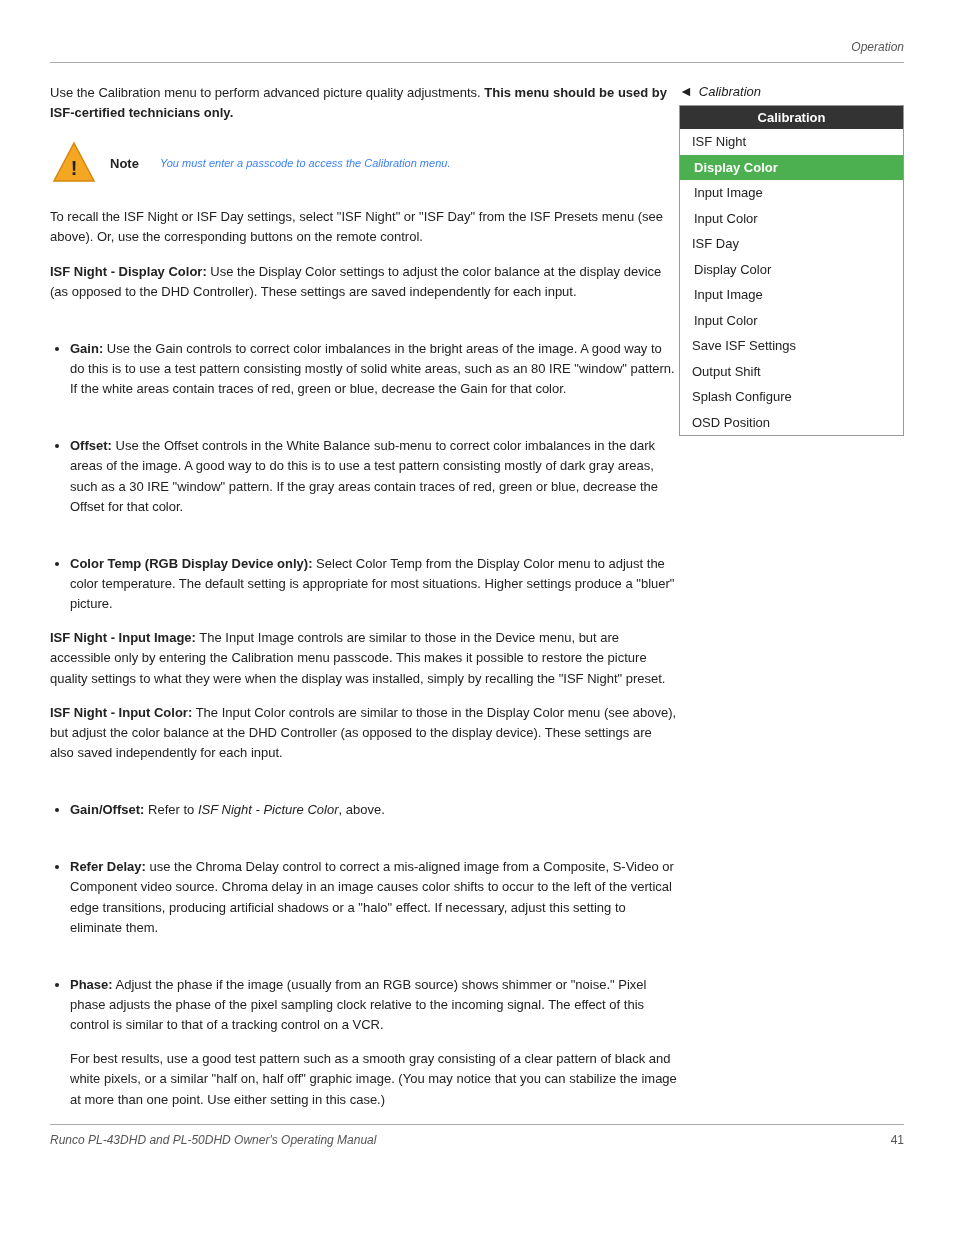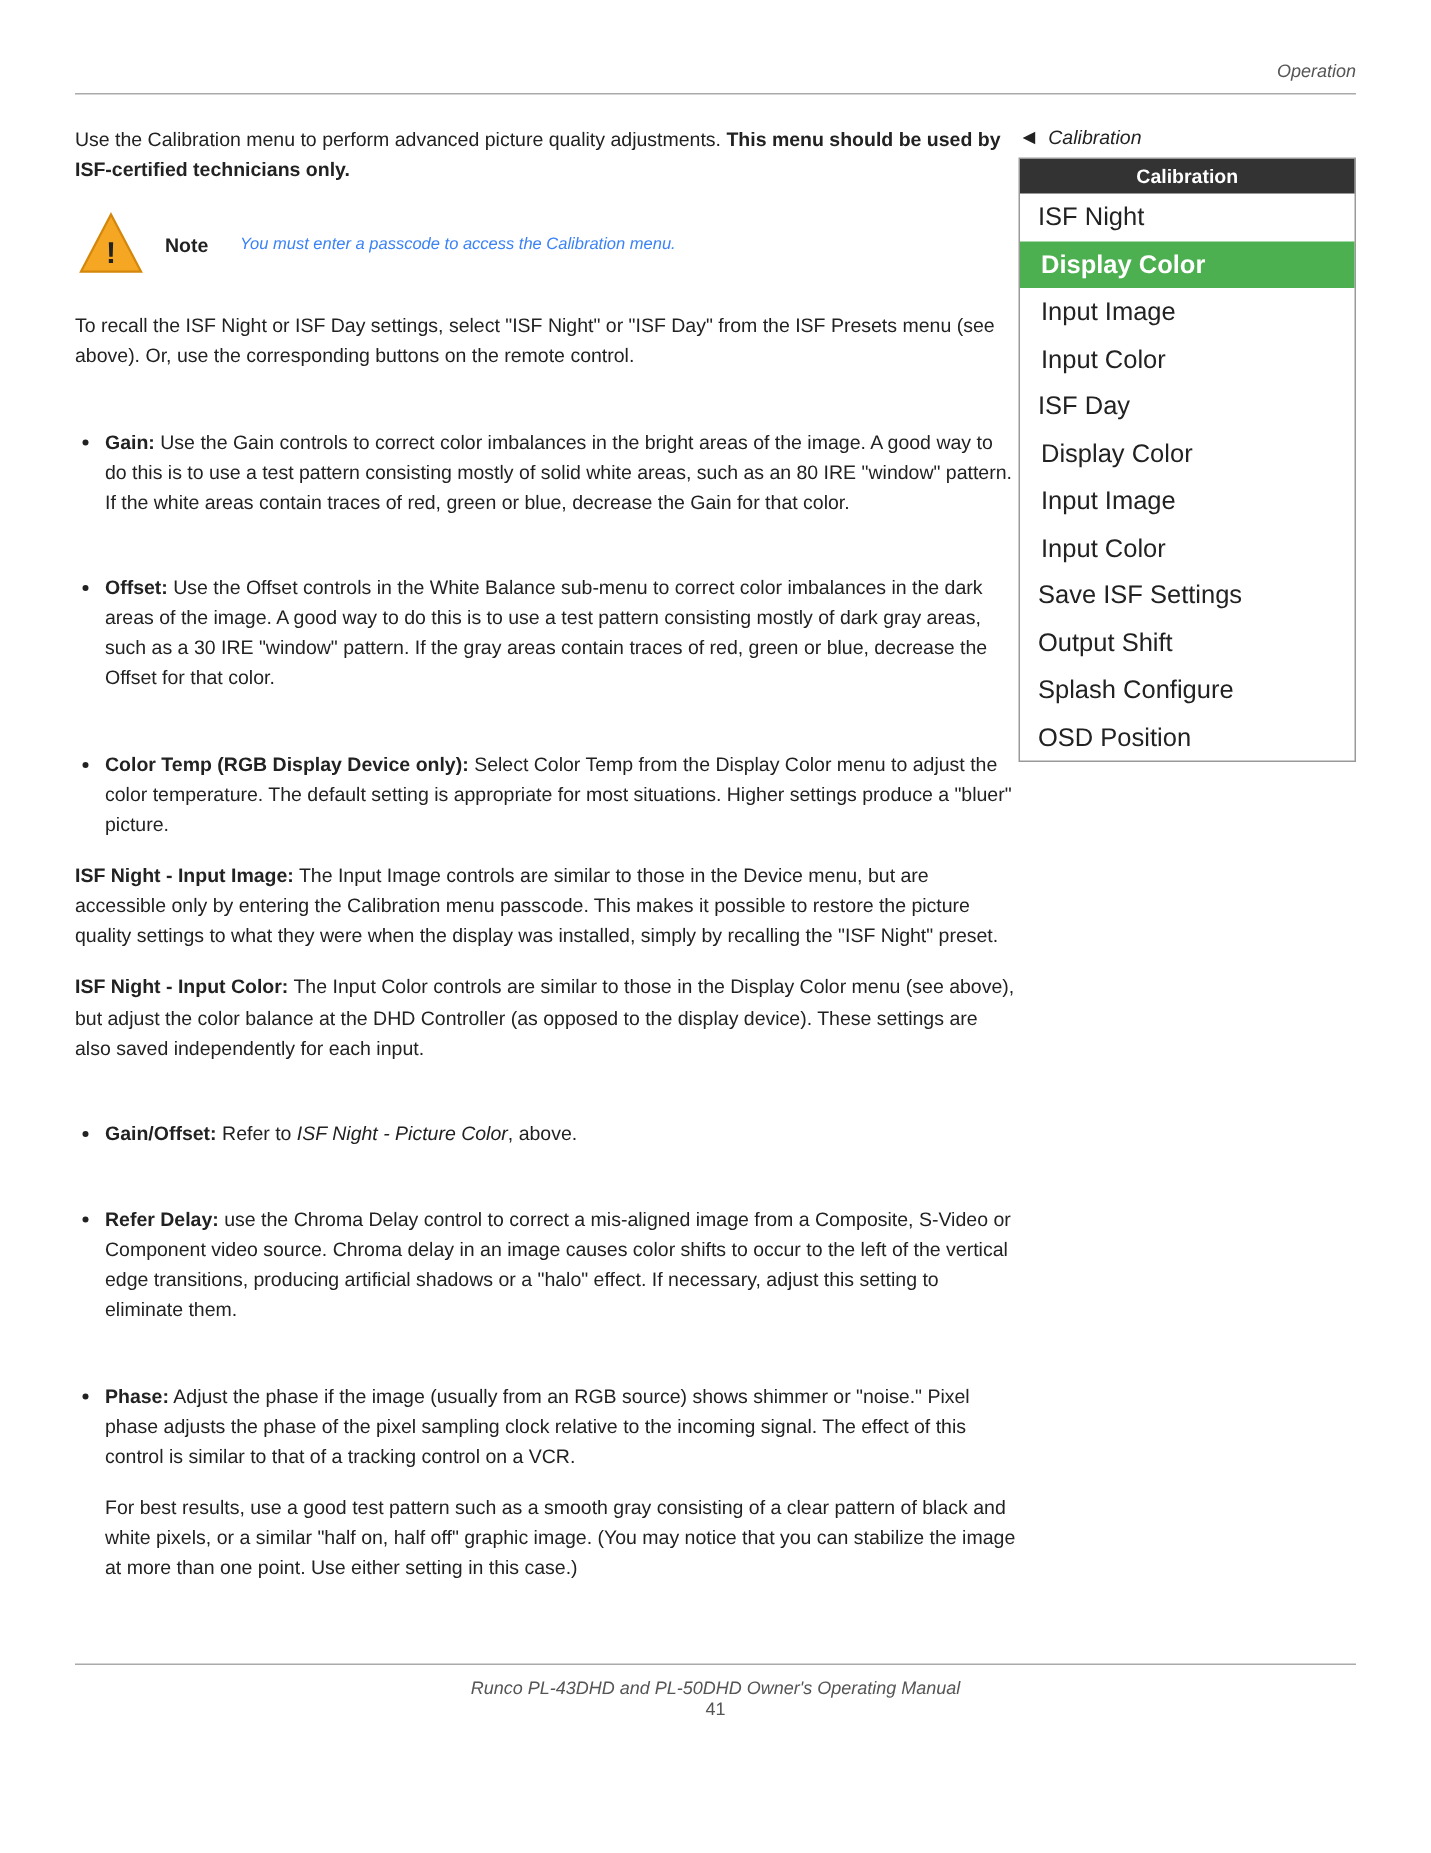--- a/index.html
+++ b/index.html
@@ -131,21 +131,21 @@
       background: #333;
       color: #fff;
       text-align: center;
       padding: 4px 8px;
       font-weight: bold;
       font-size: 13px;
     }
 
     .menu-item {
       padding: 3px 12px;
-      font-size: 17px;
+      font-size: 13px;
       line-height: 1.5;
       color: #222;
     }
 
     .menu-item.selected {
       background: #4caf50;
       color: #fff;
       font-weight: bold;
     }
 
@@ -154,24 +154,22 @@
     }
 
     .menu-item.level2 {
       padding-left: 14px;
     }
 
     .page-footer {
       display: flex;
       justify-content: space-between;
       align-items: center;
-      margin-top: 40px;
       border-top: 1px solid #aaa;
       padding-top: 8px;
-      flex-direction: column;
     }
 
     .footer-title {
       font-style: italic;
       font-size: 12px;
       color: #555;
     }
 
     .footer-page {
       font-size: 12px;
@@ -206,20 +204,24 @@
         <svg class="warning-triangle" viewBox="0 0 48 48" xmlns="http://www.w3.org/2000/svg">
           <polygon points="24,4 44,42 4,42" fill="#f5a623" stroke="#d4870a" stroke-width="1.5"></polygon>
           <text x="24" y="36" text-anchor="middle" font-size="20" font-weight="bold" fill="#222">!</text>
         </svg>
         <span class="note-label">Note</span>
         <span class="note-text">You must enter a passcode to access the Calibration menu.</span>
       </div>
 
       <p class="recall-para">To recall the ISF Night or ISF Day settings, select "ISF Night" or "ISF Day" from the ISF Presets menu (see above). Or, use the corresponding buttons on the remote control.</p>
 
+      <p class="section-para">
+        <strong class="section-heading">ISF Night - Display Color:</strong>
+        <span> Use the Display Color settings to adjust the color balance at the display device (as opposed to the DHD Controller). These settings are saved independently for each input.</span>
+      </p>
 
       <ul class="bullet-list">
         <li>
           <span class="bullet-heading">Gain:</span>
           <span> Use the Gain controls to correct color imbalances in the bright areas of the image. A good way to do this is to use a test pattern consisting mostly of solid white areas, such as an 80 IRE "window" pattern. If the white areas contain traces of red, green or blue, decrease the Gain for that color.</span>
         </li>
         <li>
           <span class="bullet-heading">Offset:</span>
           <span> Use the Offset controls in the White Balance sub-menu to correct color imbalances in the dark areas of the image. A good way to do this is to use a test pattern consisting mostly of dark gray areas, such as a 30 IRE "window" pattern. If the gray areas contain traces of red, green or blue, decrease the Offset for that color.</span>
         </li>

